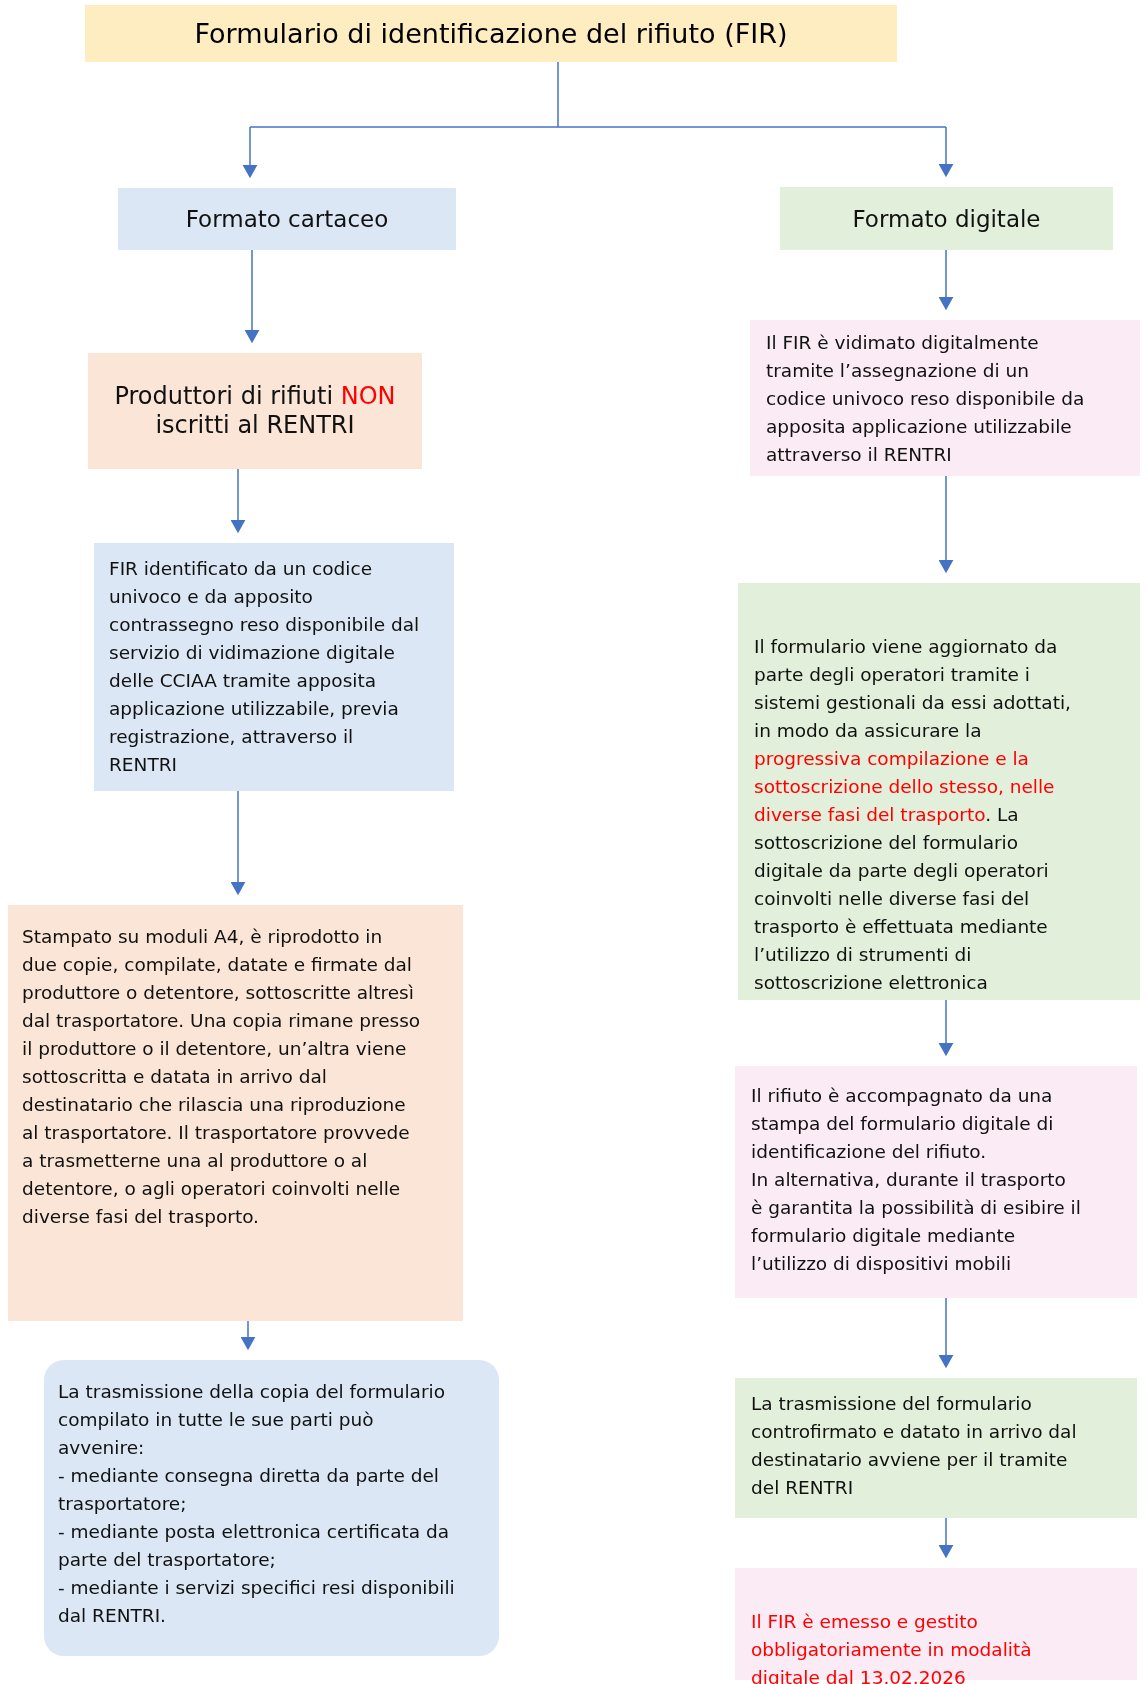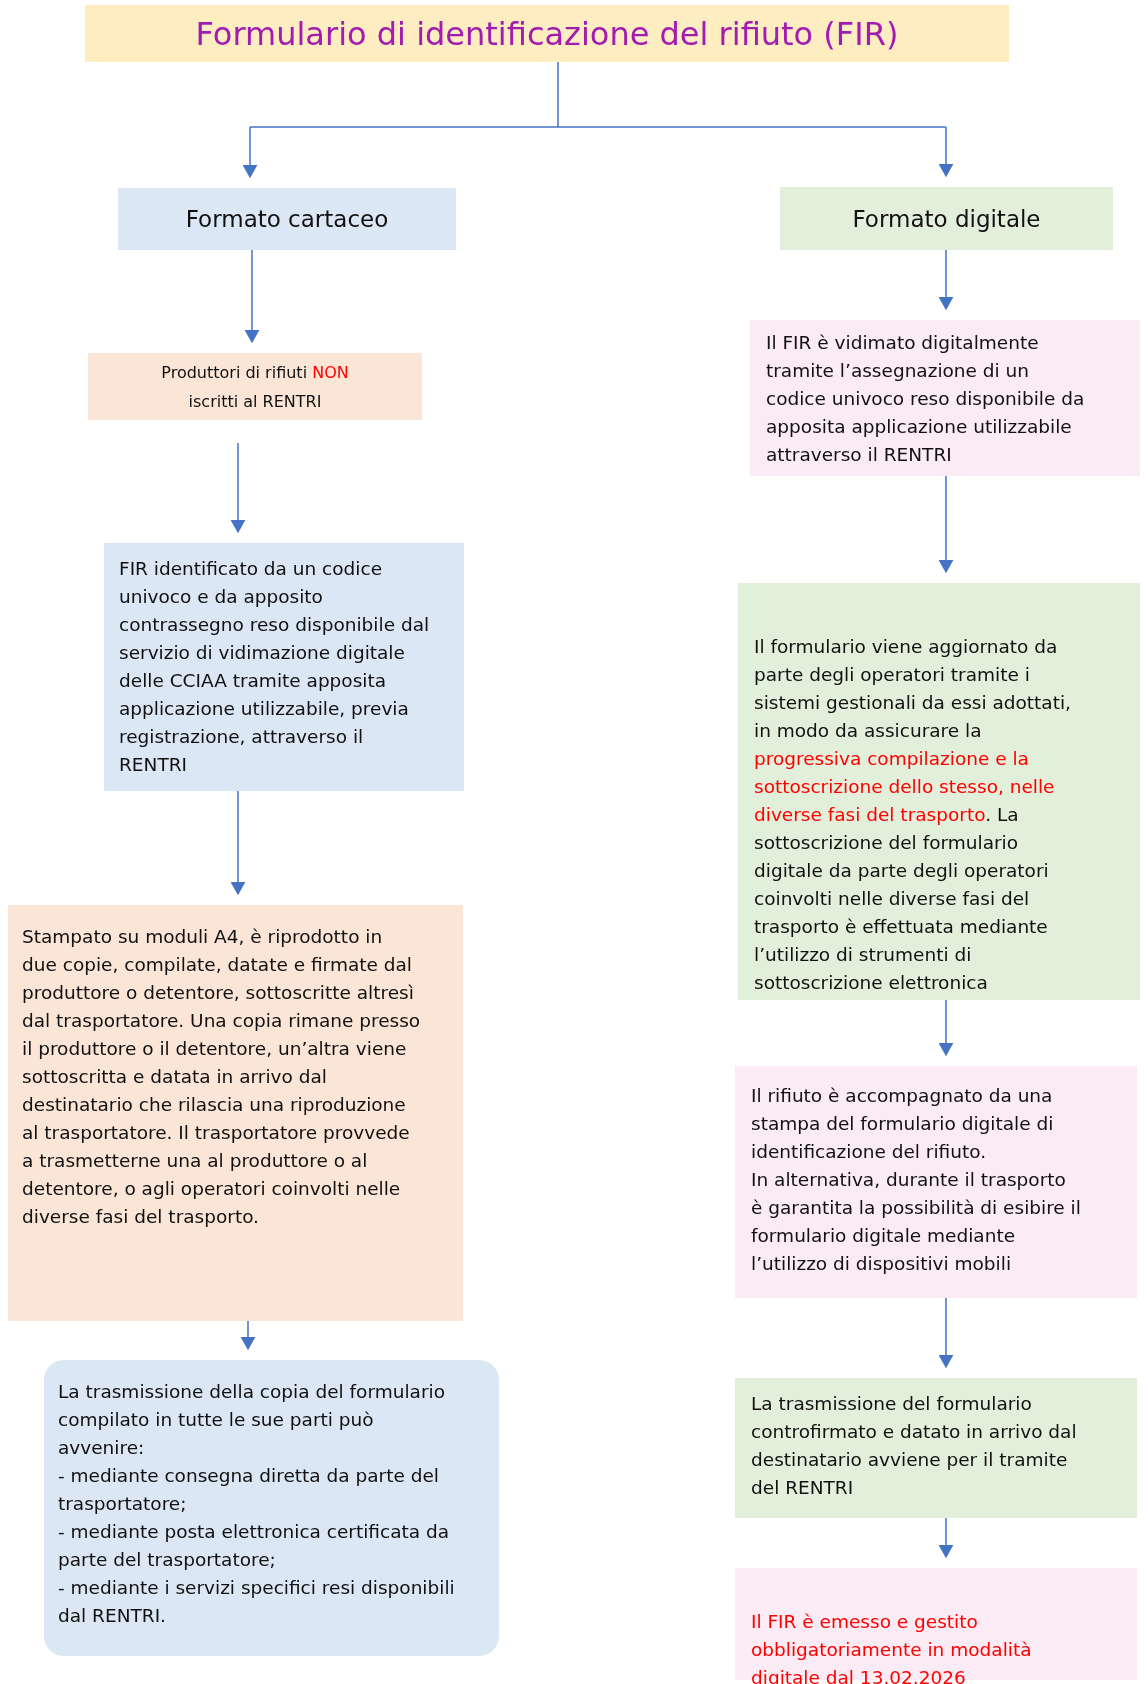--- a/index.html
+++ b/index.html
@@ -25,27 +25,27 @@
     text-align:center;
   }
   .center > span{white-space:pre-line;}
   .bg-yellow{background:#FFEDC2;}
   .bg-blue{background:#DBE7F4;margin-left:36px;}
   .bg-peach{background:#FBE5D6;}
   .bg-green{background:#E2EFDA;}
   .bg-pink{background:#FBEBF5;}
   .red{color:#FF0000;}
   #title-box{
-    left:85px;top:5px;width:924px;height:57px;
-    font-size:32px;color:#a21caf;
+    left:85px;top:5px;width:812px;height:57px;
+    font-size:27px;color:#000000;
   }
   #branch-paper{left:82px;top:188px;width:338px;height:62px;font-size:23px;}
   #branch-digital{left:780px;top:187px;width:333px;height:63px;font-size:23px;}
-  #box-produttori{left:88px;top:353px;width:334px;height:67px;font-size:16px;line-height:29px;}
-  #box-fir{left:68px;top:543px;width:360px;height:248px;padding:12px 12px 0 15px;}
+  #box-produttori{left:88px;top:353px;width:334px;height:116px;font-size:24px;line-height:29px;}
+  #box-fir{left:58px;top:543px;width:360px;height:248px;padding:12px 12px 0 15px;}
   #box-stampato{left:8px;top:905px;width:455px;height:416px;padding:18px 8px 0 14px;}
   #box-trasm-left{left:8px;top:1360px;width:455px;height:296px;padding:18px 8px 0 14px;border-radius:20px;}
   #box-vidimato{left:750px;top:320px;width:390px;height:156px;padding:9px 8px 0 16px;}
   #box-aggiornato{left:738px;top:583px;width:402px;height:417px;padding:22px 8px 0 16px;}
   #box-stampa{left:735px;top:1066px;width:402px;height:232px;padding:16px 14px 0 16px;}
   #box-trasm-right{left:735px;top:1378px;width:402px;height:140px;padding:12px 8px 12px 16px;}
   #box-obbligo{left:735px;top:1568px;width:402px;height:112px;padding:12px 8px 0 16px;}
   #connector-layer{position:absolute;left:0;top:0;width:1148px;height:1684px;}
   #connector-layer path{stroke:#4472C4;stroke-width:1.5;fill:none;}
 </style>

